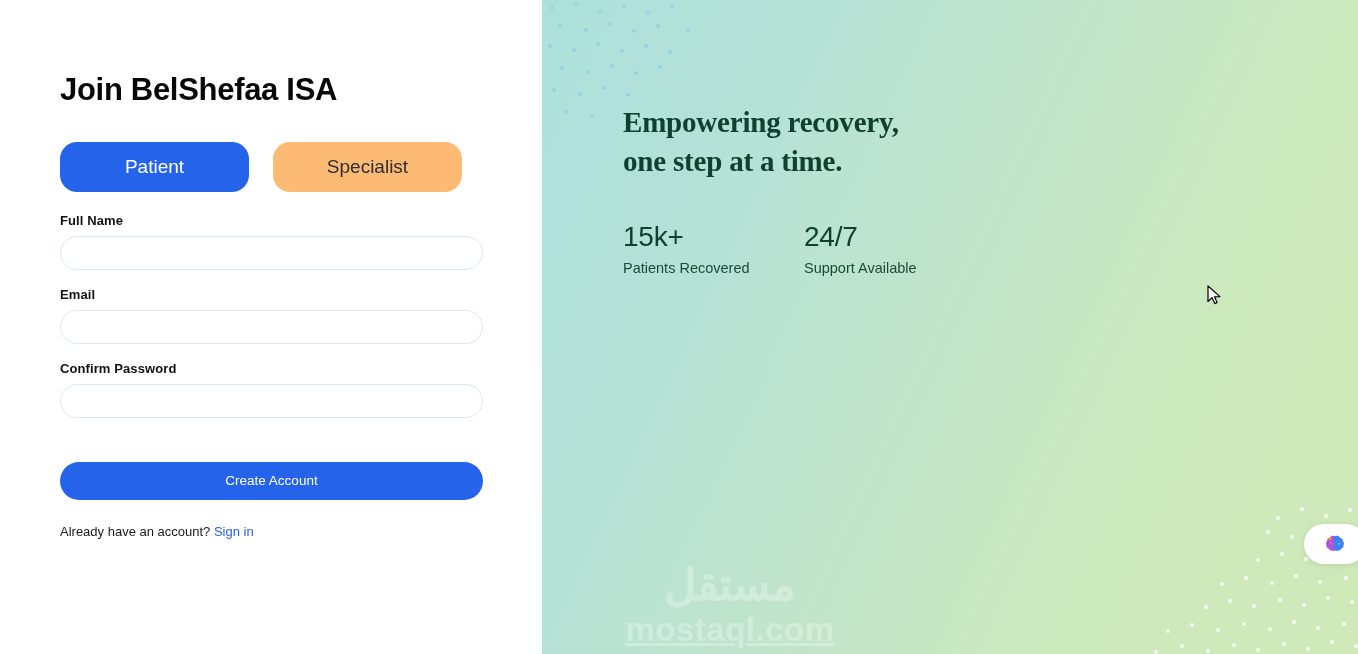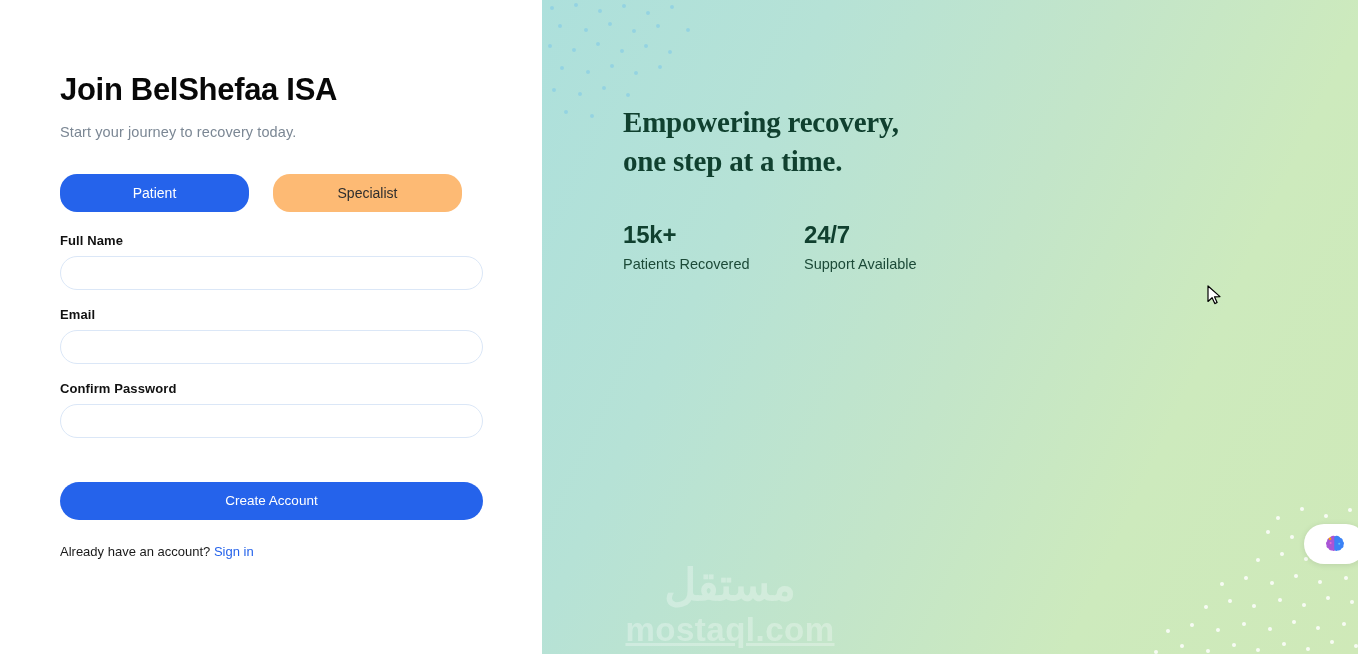--- a/index.html
+++ b/index.html
@@ -52,24 +52,24 @@
   }
 
   .role-toggle {
     display: flex;
     gap: 24px;
     margin-top: 34px;
   }
 
   .role-btn {
     width: 189px;
-    height: 38px;
+    height: 50px;
     border-radius: 17px;
     border: none;
-    font-size: 14px;
+    font-size: 19px;
     font-family: "Liberation Sans", sans-serif;
     display: flex;
     align-items: center;
     justify-content: center;
     cursor: pointer;
   }
   .role-btn.active {
     background: #2563eb;
     color: #ffffff;
   }
@@ -173,22 +173,22 @@
     left: 81px;
     top: 221px;
     display: flex;
   }
   .stat-item { display: flex; flex-direction: column; }
   .stat-item.s0 { width: 181px; }
   .stat-item.s1 { width: 125px; }
   .stat-item.s2 { width: 200px; }
 
   .stat-value {
-    font-size: 24px;
-    font-weight: bold;
+    font-size: 28px;
+    font-weight: normal;
     color: #10402f;
     letter-spacing: -0.2px;
   }
   .stat-label {
     font-size: 14.5px;
     color: #1c4a38;
     margin-top: 7px;
   }
 
   
@@ -248,21 +248,20 @@
 </style>
 </head>
 <body>
 
 <div class="page">
 
   <div class="left-panel">
     <div class="form-wrap">
 
       <h1 class="page-title">Join BelShefaa ISA</h1>
-      <p class="page-subtitle">Start your journey to recovery today.</p>
 
       <div class="role-toggle">
         <button class="role-btn active">Patient</button>
         <button class="role-btn inactive">Specialist</button>
       </div>
 
       <div class="field-group first">
         <label class="field-label">Full Name</label>
         <input class="field-input" type="text" placeholder="" style="">
       </div>

